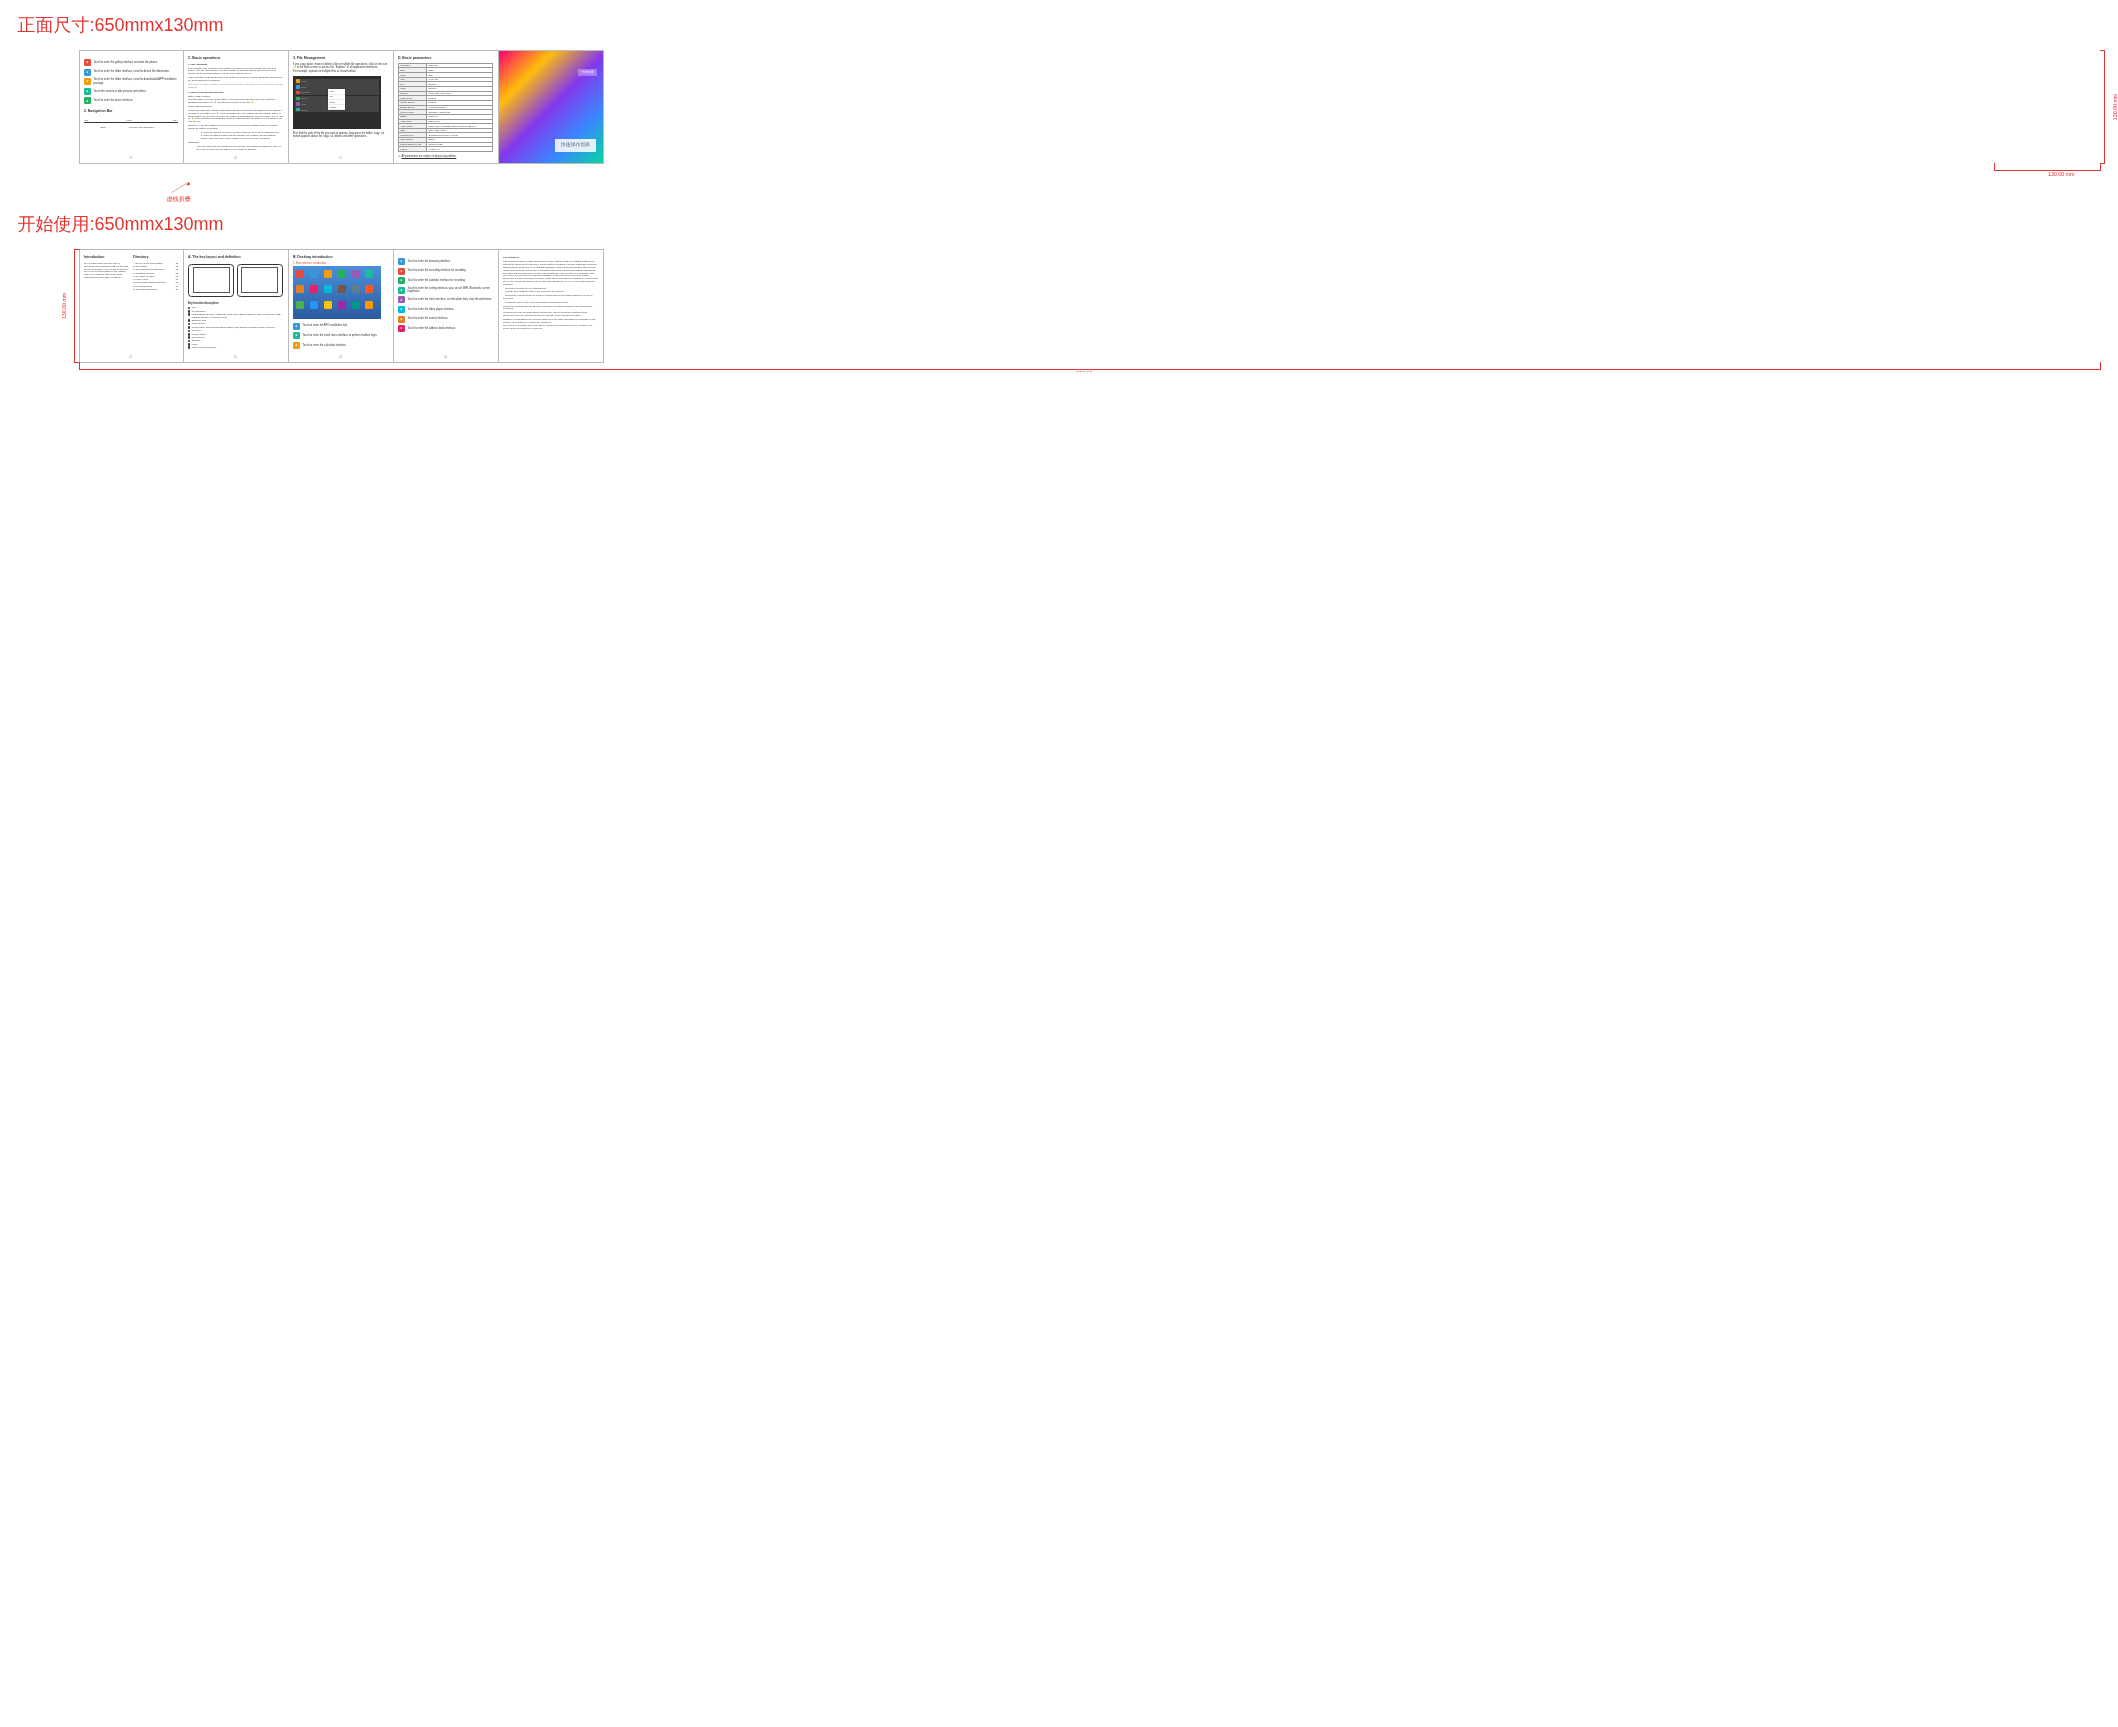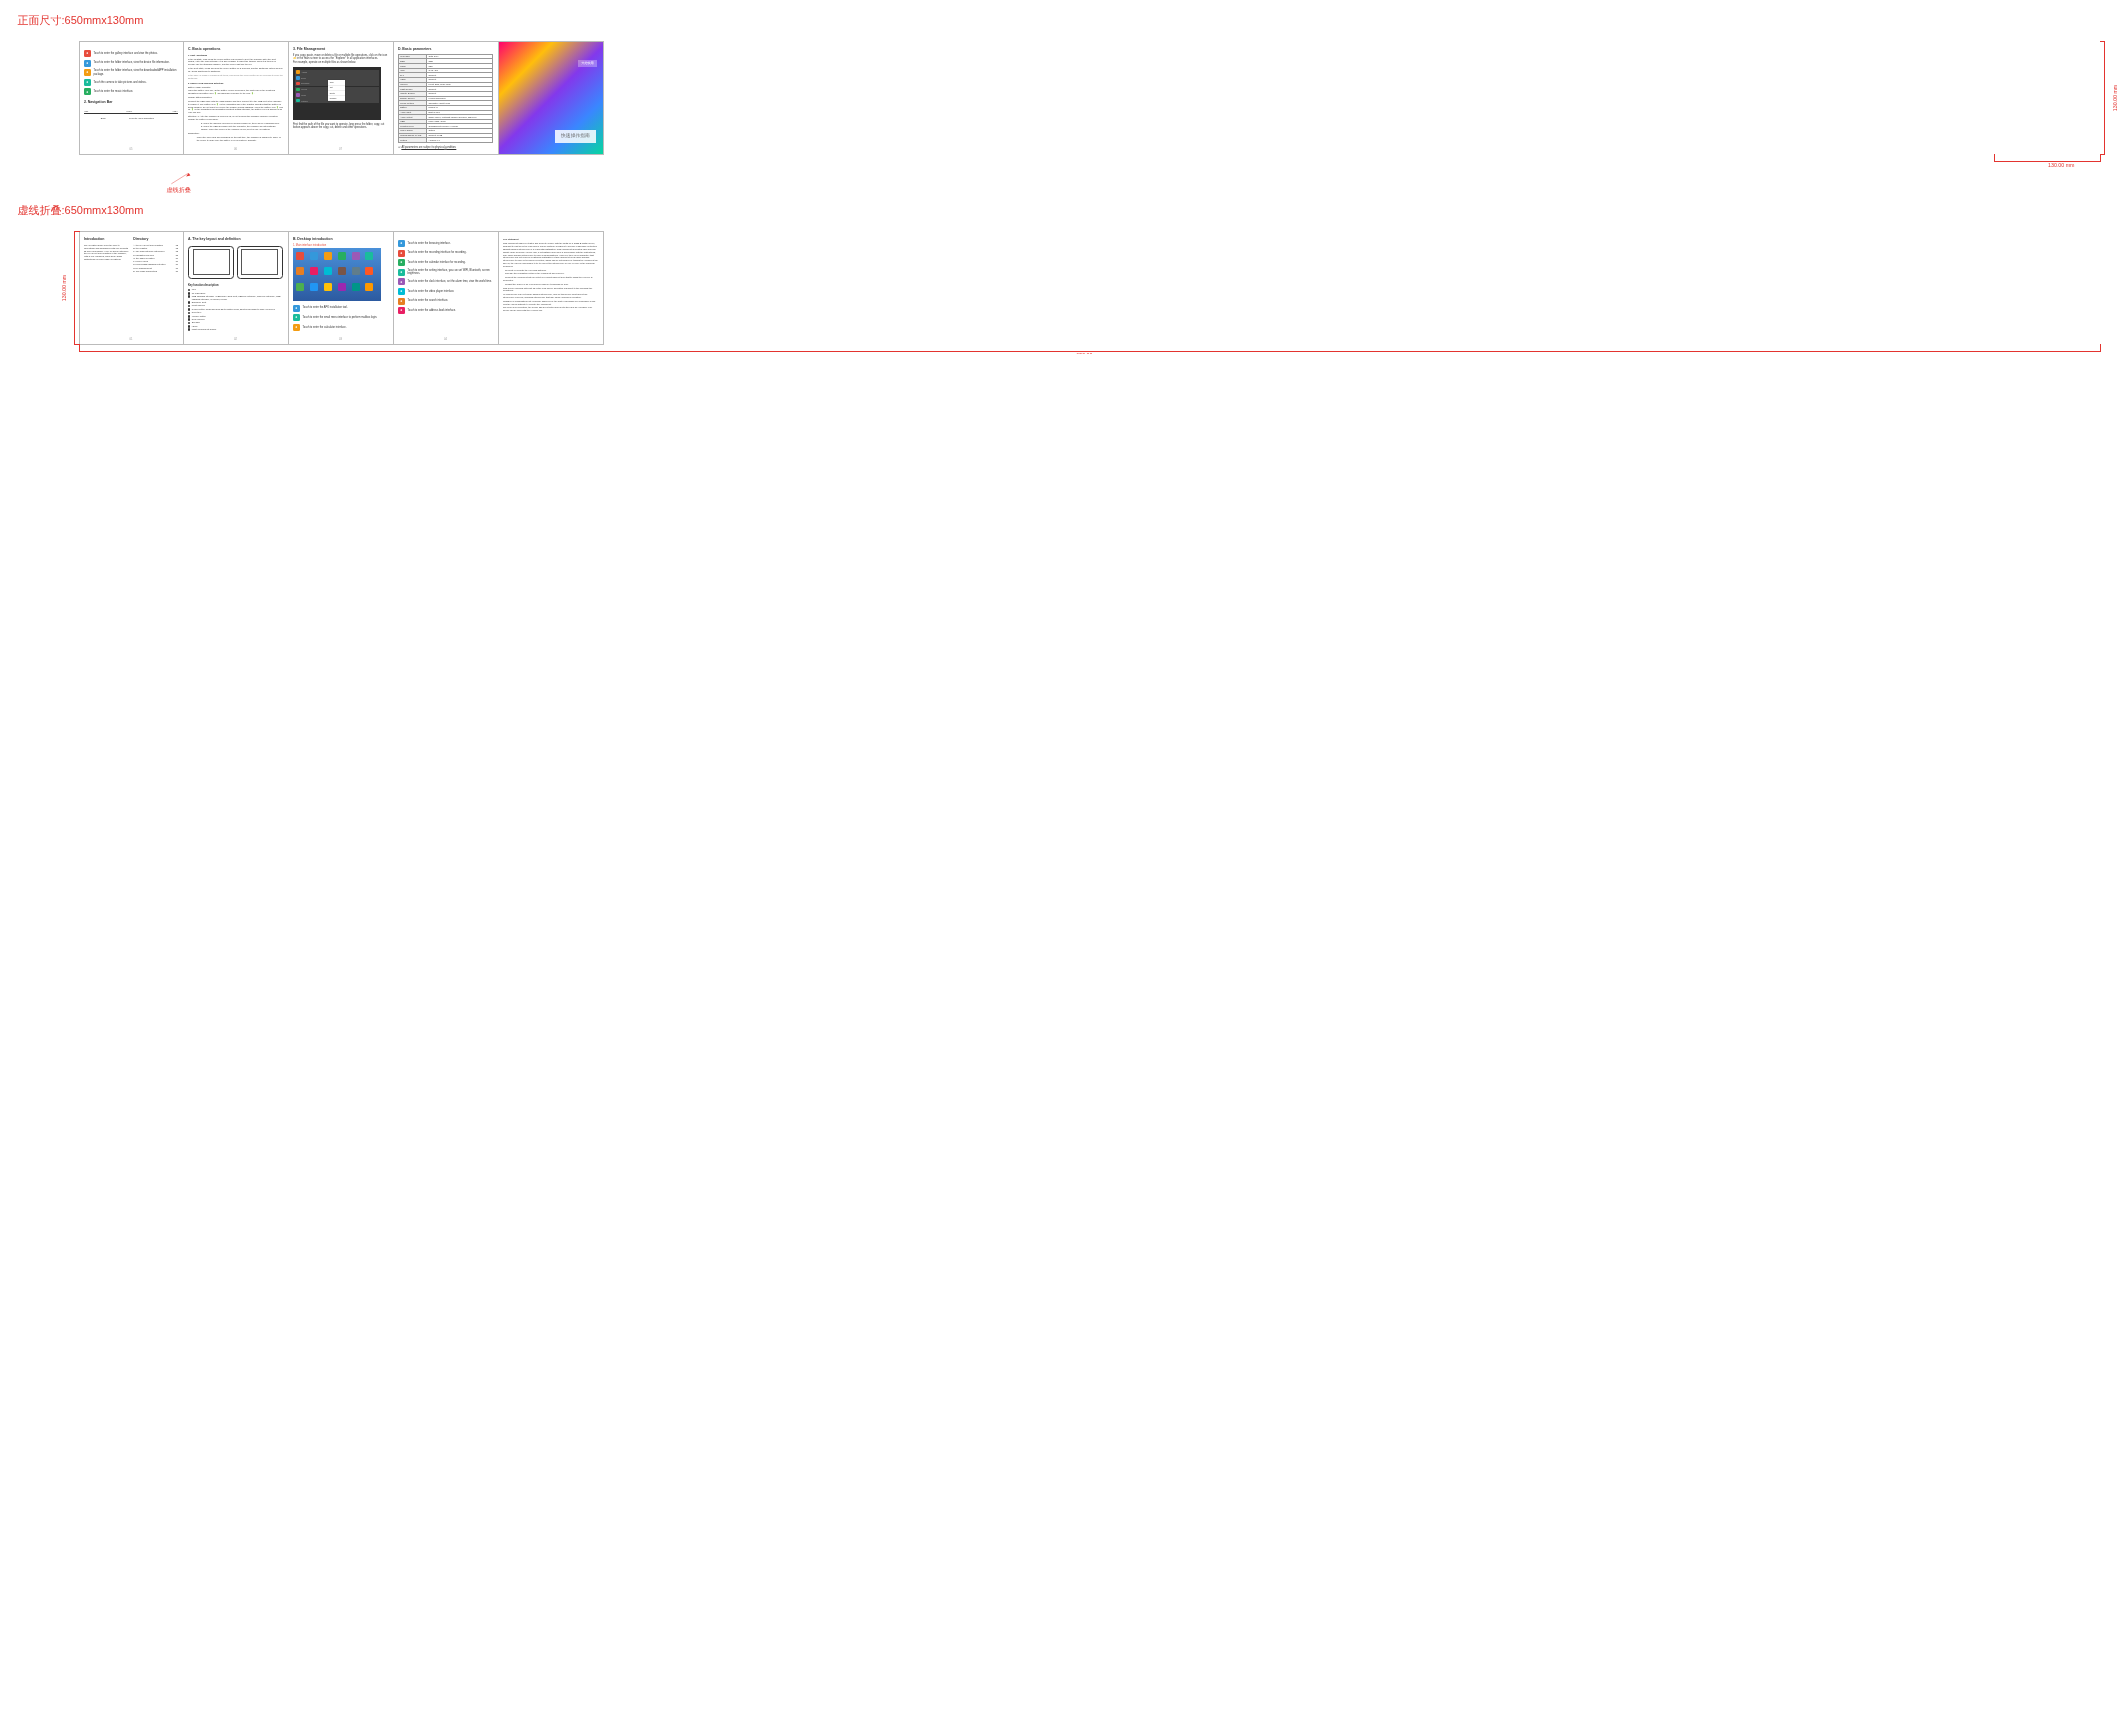--- a/index.html
+++ b/index.html
@@ -1,17 +1,17 @@
 <!DOCTYPE html>
 <html style="font-size:7px"><head>
 <meta charset="utf-8">
 <style>
 body{margin:0;font-family:Arial,sans-serif;background:#fff;font-size:4.4px;color:#333}
 .page{padding:8.8px 17.5px}
-.title-red{color:#e3342f;font-size:11px;margin:4.4px 0 13px}
+.title-red{color:#e3342f;font-size:18px;margin:4.4px 0 13px}
 .section{display:flex;gap:0;position:relative}
 .panel{border:0.4px solid #bbb;border-left:none;width:105px;height:114px;padding:5.3px 4.4px;box-sizing:border-box;position:relative;overflow:hidden;font-size:2.6px;line-height:1.3}
 .panel:first-child{border-left:0.4px solid #bbb}
 .panel h4{font-size:3.5px;margin:0 0 1.8px;font-weight:bold}
 .panel p{margin:0.9px 0}
 .icon-row{display:flex;align-items:center;gap:2.6px;margin:2.6px 0}
 .icon{width:7px;height:7px;border-radius:1.3px;display:flex;align-items:center;justify-content:center;color:#fff;font-size:3.5px;flex-shrink:0}
 .i-red{background:#e74c3c}.i-blue{background:#3498db}.i-yel{background:#f39c12}.i-grn{background:#27ae60}.i-teal{background:#1abc9c}.i-pur{background:#9b59b6}.i-org{background:#e67e22}.i-pink{background:#e91e63}.i-cyan{background:#00bcd4}
 .navbar{margin-top:8.8px;border-top:0.4px solid #333;position:relative;height:13px}
 .navbar span{position:absolute;font-size:2.2px;top:-4.4px}
@@ -285,21 +285,21 @@
   <div class="fold" style="margin-left:149px;margin-top:17.5px">
     <svg width="26" height="13" style="display:block" viewBox="0 0 60 30">
         <line x1="50" y1="0" x2="10" y2="25" stroke="#e3342f" stroke-width="1"></line>
         <polygon points="50,0 44,8 54,6" fill="#e3342f"></polygon>
       </svg>
     <span>虚线折叠</span>
   </div>
 </div>
 
 <div class="page" style="margin-top:26px">
-  <div class="title-red">虚线折叠:650mmx130mm</div>
+  <div class="title-red">开始使用:650mmx130mm</div>
 
   <div class="section" style="margin-left:61px">
 
     <div class="panel">
       <div style="display:flex;gap:4.4px">
         <div style="width:48%">
           <h4>Introduction</h4>
           <p style="font-size:2.2px">The operation guide is for the user to understand and familiarized with our products as soon as possible. Here we briefly introduce the key layout and definition of the machine, With a few examples, show some basic instructions on some basic operations.</p>
         </div>
         <div style="width:48%">

